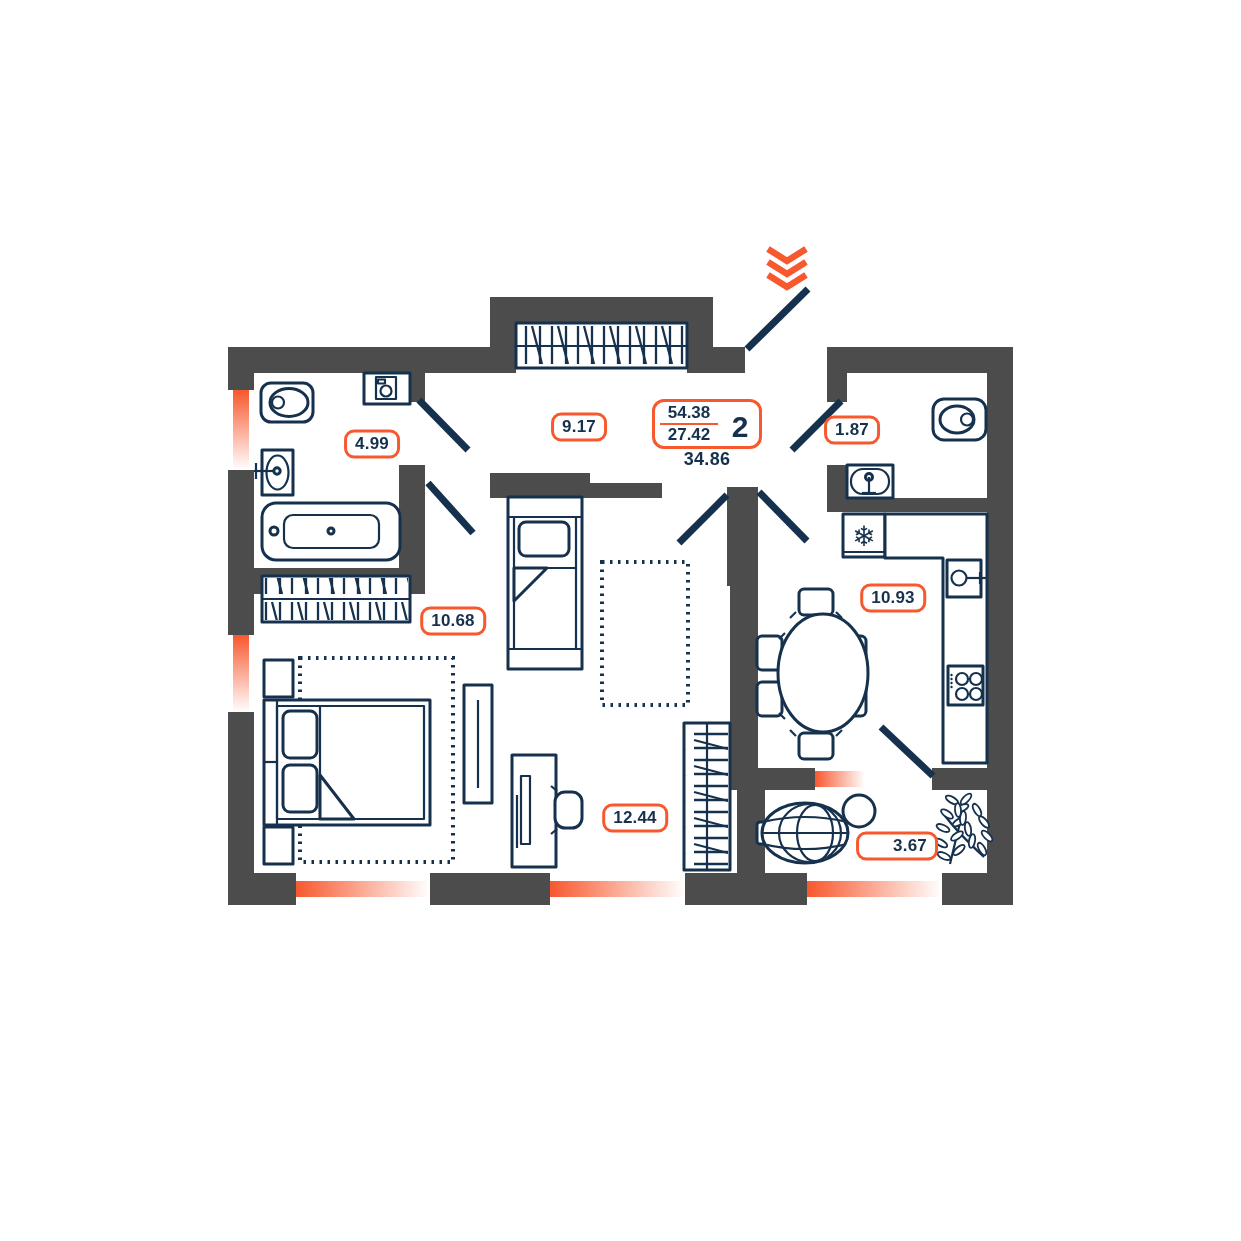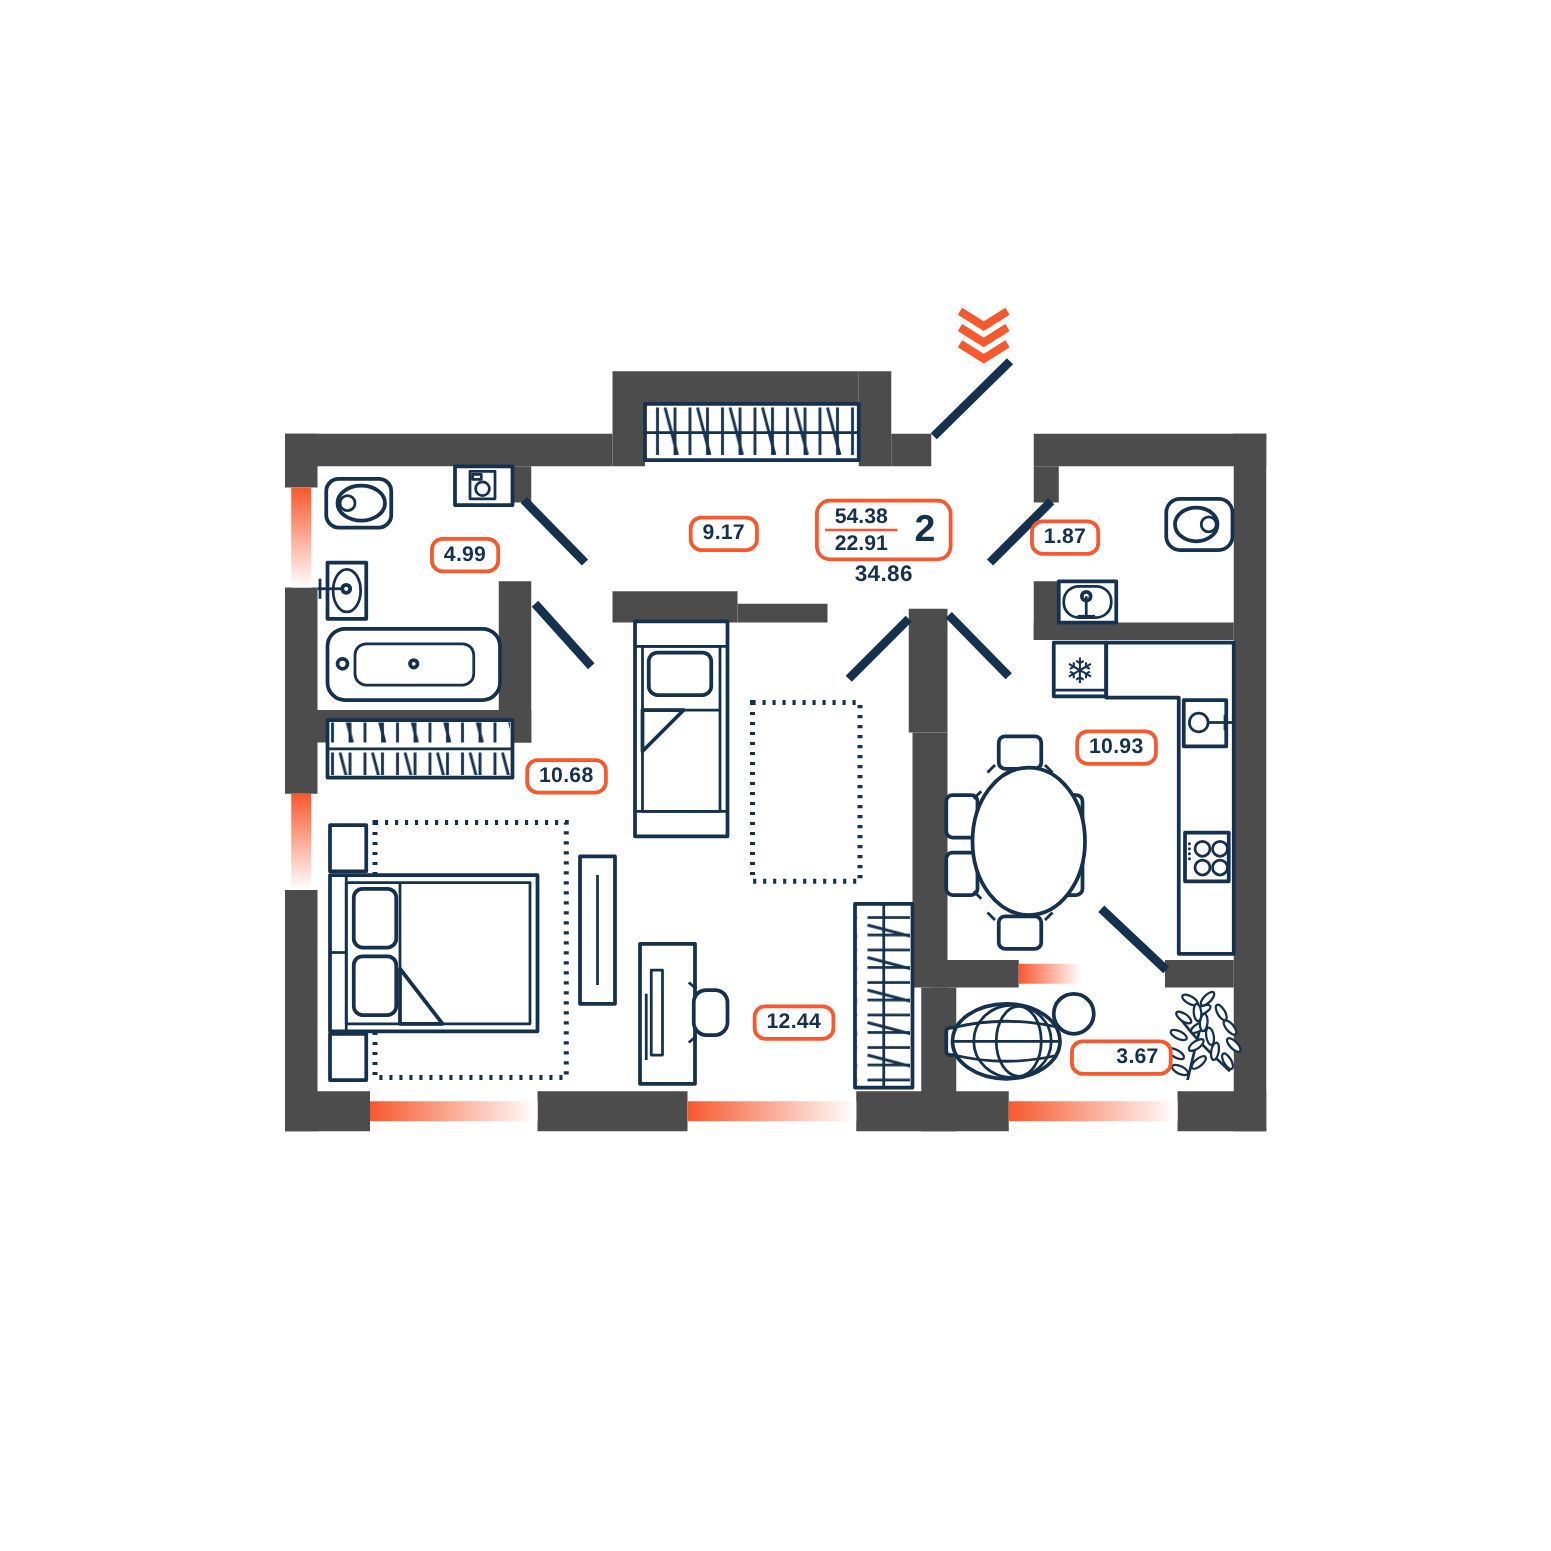--- a/index.html
+++ b/index.html
@@ -24,21 +24,21 @@
     letter-spacing:.2px;
     white-space:nowrap;
   }
   .stat-badge{
     position:absolute;
     transform:translate(-50%,-50%);
     width:96px;height:40px;
     background:#ffffff;
     border:3.5px solid #F7582E;
     border-radius:12px;
-    display:flex;align-items:center;
+    display:flex;align-items:flex-end;
     padding:2px 4px;
   }
   .stat-left{flex:1;display:flex;flex-direction:column;align-items:center;justify-content:center;}
   .stat-num{font-size:17px;font-weight:700;color:#16314D;line-height:1.05;}
   .stat-frac{width:58px;height:0;border-top:2.5px solid #F7582E;margin:1px 0;}
   .stat-divider{width:0;border-left:2.5px solid #F7582E;margin:0 2px;}
   .stat-rooms{width:30px;display:flex;align-items:center;justify-content:center;
     font-size:30px;font-weight:600;color:#16314D;}
   .stat-total{
     position:absolute;
@@ -328,20 +328,20 @@
 <div class="area-label" style="left:852px;top:430px;">1.87</div>
 <div class="area-label" style="left:893px;top:598px;text-align:right;">10.93</div>
 <div class="area-label" style="left:453px;top:621px;">10.68</div>
 <div class="area-label" style="left:635px;top:818px;">12.44</div>
 <div class="area-label" style="left:897px;top:846px;padding-left:34px;">3.67</div>
 
 <div class="stat-badge" style="left:707px;top:424px;">
   <div class="stat-left">
     <div class="stat-num">54.38</div>
     <div class="stat-frac"></div>
-    <div class="stat-num">22.91</div>
+    <div class="stat-num">27.42</div>
   </div>
   <div class="stat-divider"></div>
   <div class="stat-rooms">2</div>
 </div>
 <div class="stat-total" style="left:707px;top:459px;">34.86</div>
 
 </div>
 
 </body></html>

